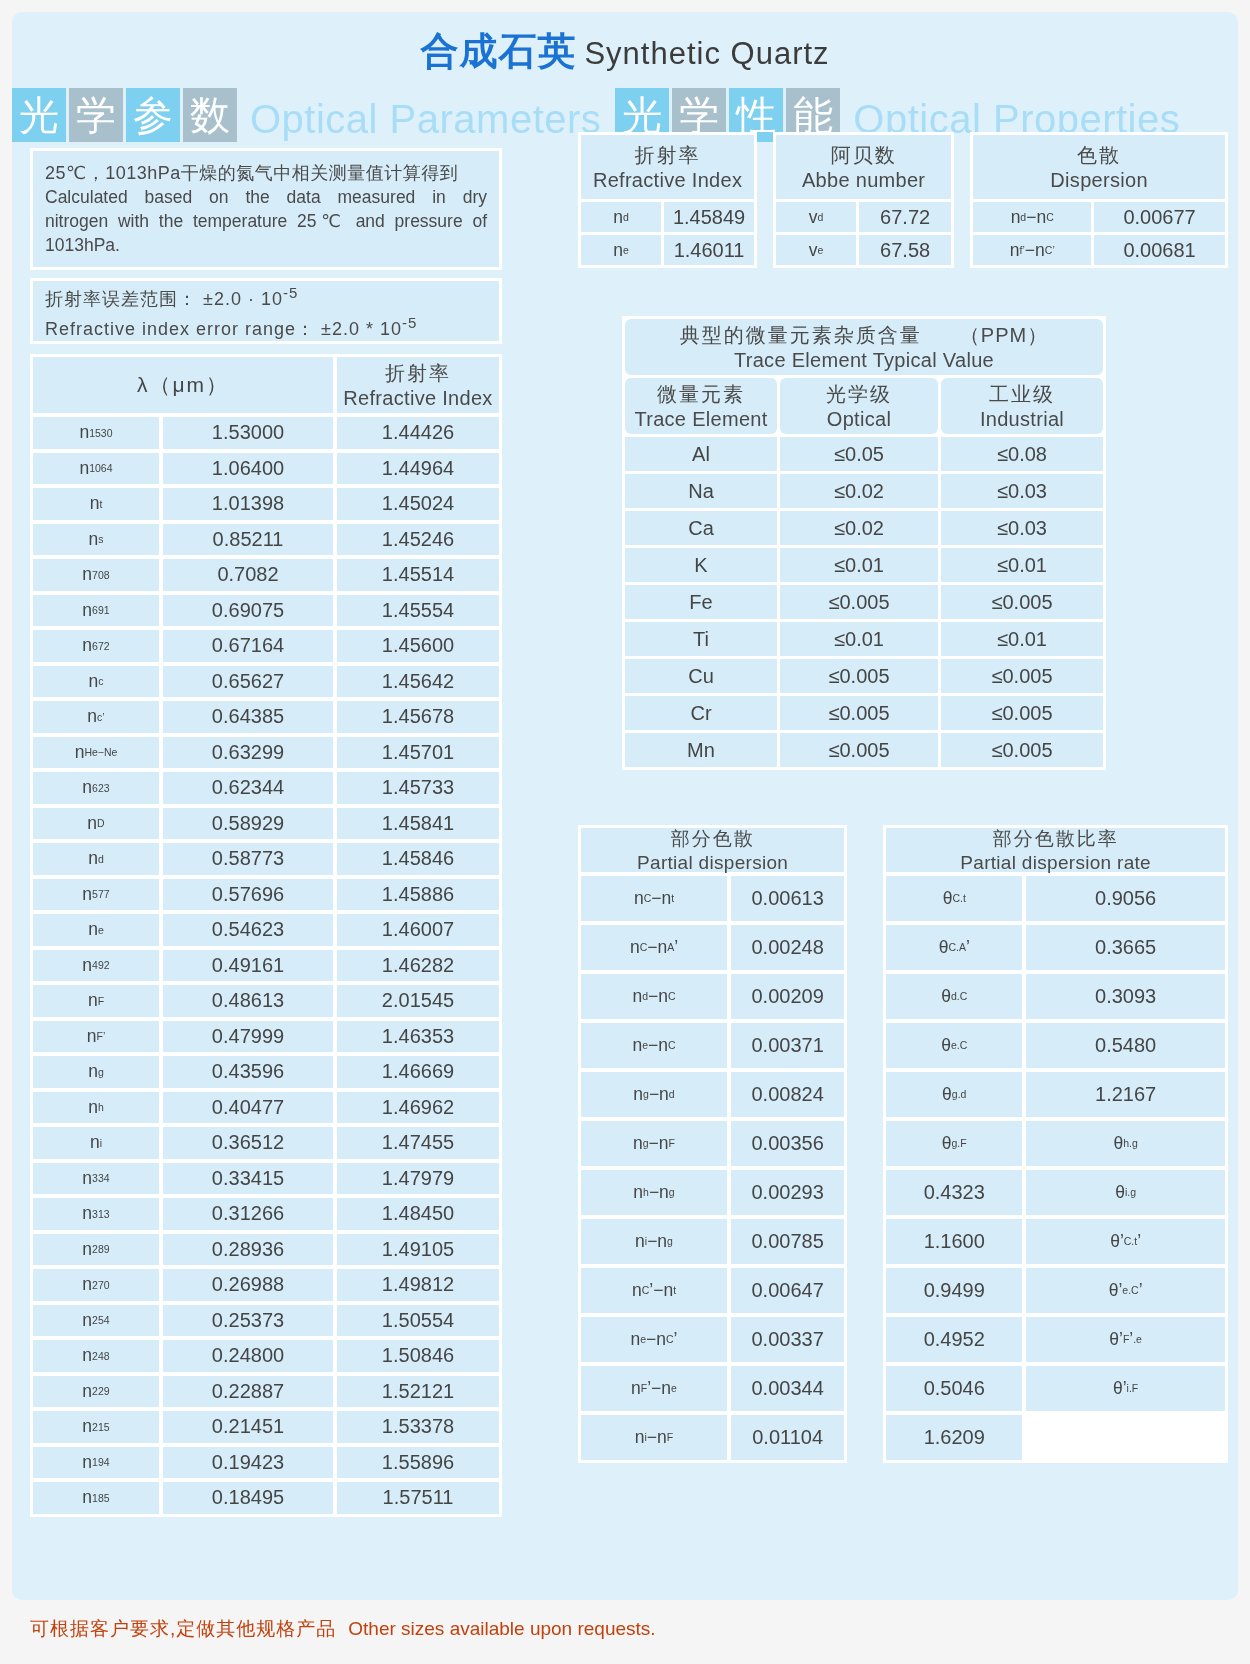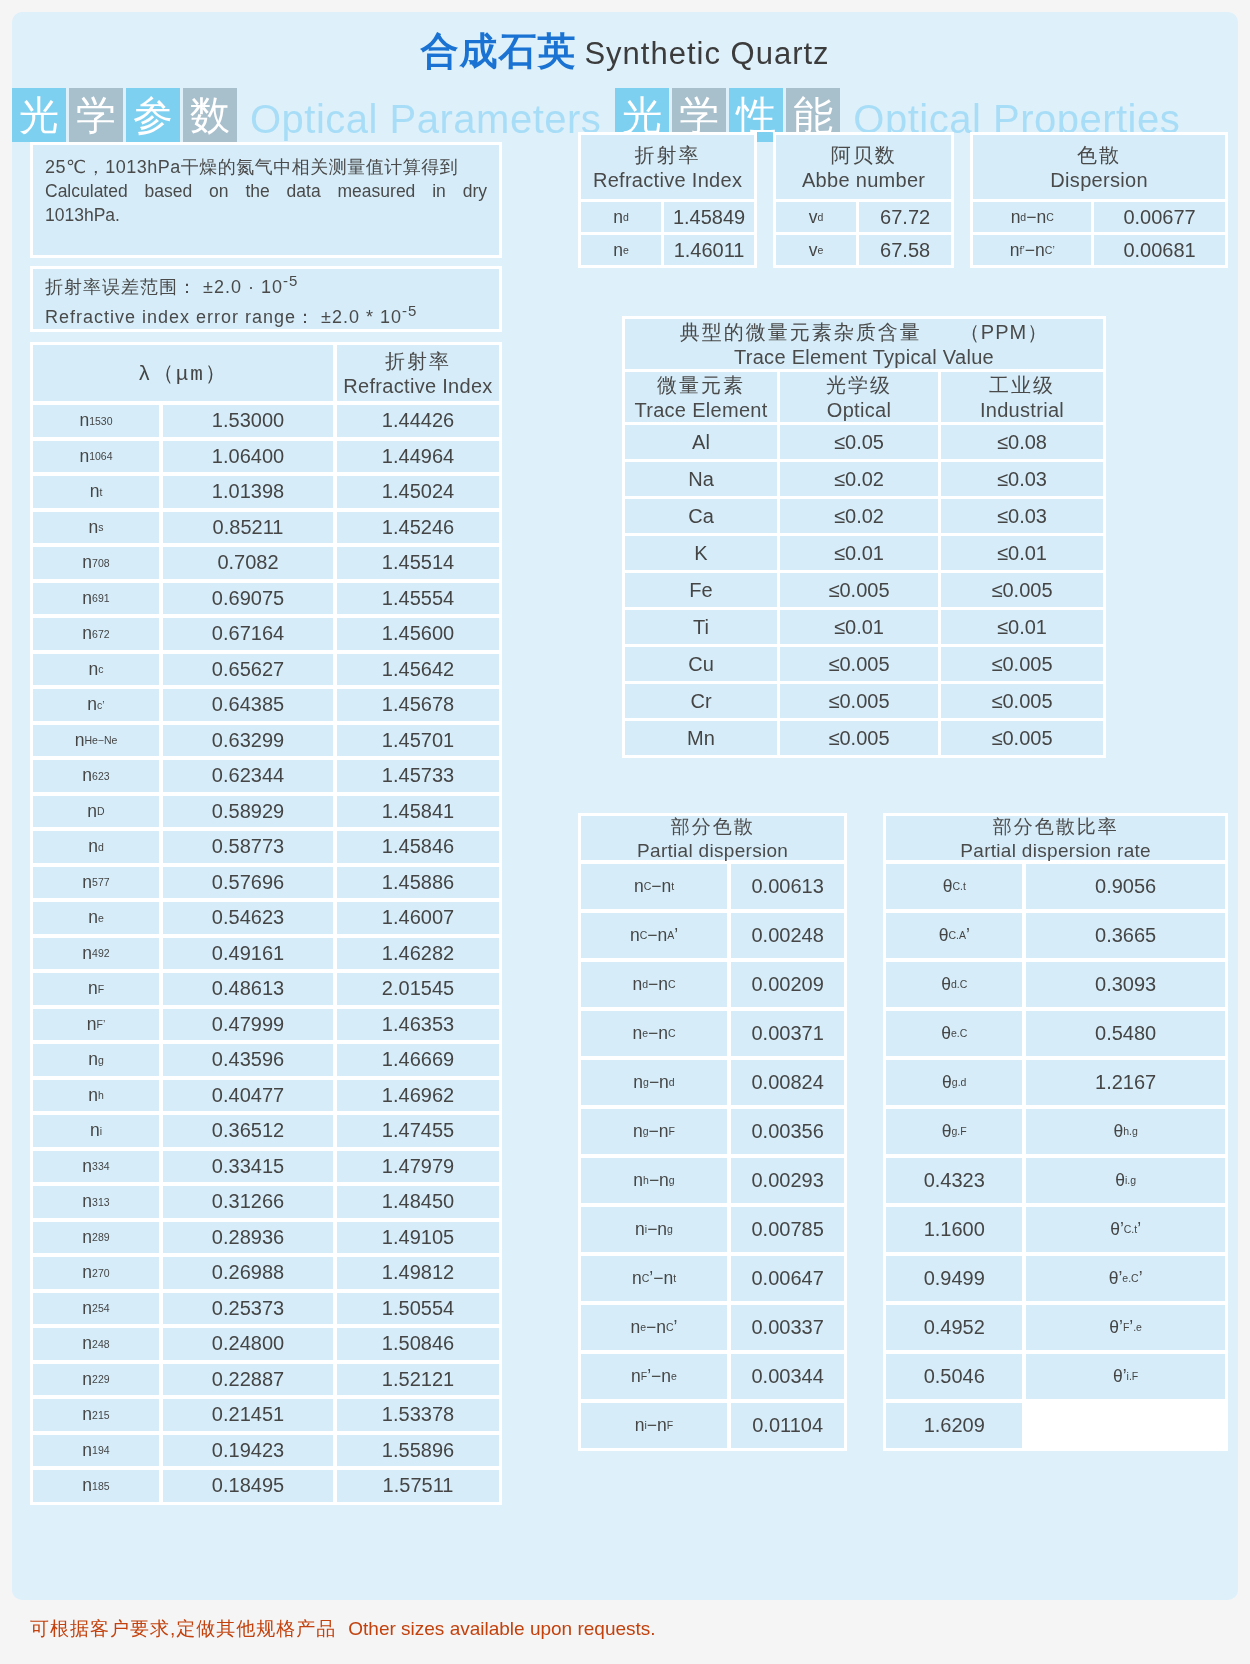--- a/index.html
+++ b/index.html
@@ -20,21 +20,21 @@
   .title-en{font-size:31px;color:#3c3c3c;margin-left:8px;letter-spacing:1px;}
   
   .badge-row{display:flex;align-items:flex-end;margin-top:9px;height:56px;}
   .badge-group{display:flex;}
   .badge{width:54px;height:54px;margin-right:3px;display:flex;align-items:center;justify-content:center;
     color:#fff;font-size:40px;line-height:1;}
   .badge.blue{background:var(--badge-blue,#7ed0f1);}
   .badge.gray{background:var(--badge-gray,#a8bfcc);}
   .badge-label{font-size:40px;color:var(--pale-blue,#a8ddf7);margin:0 14px 0 10px;white-space:nowrap;letter-spacing:0.5px;}
   
-  .left-col{position:absolute;left:18px;top:130px;width:472px;}
+  .left-col{position:absolute;left:18px;top:136px;width:472px;}
   .right-col{position:absolute;left:566px;top:120px;width:650px;}
   
   .panel{background:var(--cell-blue,#d6edf9);border:3px solid #fff;padding:10px 12px;box-sizing:border-box;}
   .intro-panel{margin-bottom:8px;min-height:116px;}
   .intro-zh{font-size:18px;line-height:24px;letter-spacing:0.5px;}
   .jline{font-size:17.5px;line-height:24px;text-align:justify;text-align-last:justify;}
   .jline.last{text-align-last:left;}
   .error-panel{margin-bottom:10px;padding:0 12px;}
   .error-line{font-size:18px;line-height:24px;letter-spacing:1px;}
   
@@ -45,35 +45,35 @@
   .cell sub{font-size:0.60em;line-height:1;}
   .tl1{font-size:20px;letter-spacing:2px;line-height:26px;color:#4a4a4a;}
   .tl2{font-size:20px;letter-spacing:0.3px;line-height:25px;color:#4a4a4a;}
   .sym{font-size:17.5px;}
   .num{font-size:20px;}
   .ppm{margin-left:38px;letter-spacing:1px;}
   
   #main-grid{grid-template-columns:126px 170px 1fr;}
   #main-grid .cell{height:31.5px;}
   #main-grid .head{height:56px;}
-  .mspan{grid-column:1/3;font-family:Liberation Mono, monospace;}
+  .mspan{grid-column:1/3;}
   .span-all{grid-column:1/-1;}
   #main-grid .head.mspan{font-size:21px;letter-spacing:2px;}
   
   .small-tables{display:flex;gap:16px;}
   .stable{display:grid;gap:3px;background:#fff;border:3px solid #fff;}
   .st0{grid-template-columns:80px 1fr;width:176px;}
   .st1{grid-template-columns:80px 1fr;width:178px;}
   .st2{grid-template-columns:118px 1fr;width:256px;}
   .stable .cell{height:30px;}
   .stable .head{height:64px;}
   
   #trace-grid{grid-template-columns:152px 158px 1fr;gap:3px;margin-top:48px;margin-left:44px;width:478px;}
   #trace-grid .cell{height:34px;}
-  #trace-grid .head{height:50px;}
+  #trace-grid .head{height:56px;border-radius:6px;}
   
   .bottom-tables{display:flex;gap:36px;margin-top:55px;}
   #pd-grid{grid-template-columns:146px 1fr;width:272px;}
   #pdr-grid{grid-template-columns:136px 1fr;width:350px;}
   #pd-grid .cell,#pdr-grid .cell{height:45px;}
   #pd-grid .head,#pdr-grid .head{height:44px;}
   #pd-grid .head .tl1,#pdr-grid .head .tl1{font-size:19px;line-height:24px;}
   #pd-grid .head .tl2,#pdr-grid .head .tl2{font-size:19px;line-height:23px;}
   
   .footer{position:absolute;left:30px;top:1616px;font-size:19px;color:#c2410c;white-space:nowrap;}
@@ -102,20 +102,21 @@
         <div class="badge blue">性</div>
         <div class="badge gray">能</div>
       </div>
     <div class="badge-label">Optical Properties</div>
   </div>
 
   <div class="left-col">
     <div class="panel intro-panel">
       <div class="intro-zh">25℃，1013hPa干燥的氮气中相关测量值计算得到</div>
       <div class="jline">Calculated based on the data measured in dry</div>
+      <div class="jline">nitrogen with the temperature 25℃ and pressure of</div>
       <div class="jline last">1013hPa.</div>
     </div>
     <div class="panel error-panel">
       <div class="error-line">折射率误差范围： ±2.0 · 10<sup>-5</sup></div>
       <div class="error-line">Refractive index error range： ±2.0 * 10<sup>-5</sup></div>
     </div>
     <div class="gtable" id="main-grid">
         <div class="cell head mspan">λ（μm）</div>
         <div class="cell head col">
           <div class="tl1">折射率</div>

